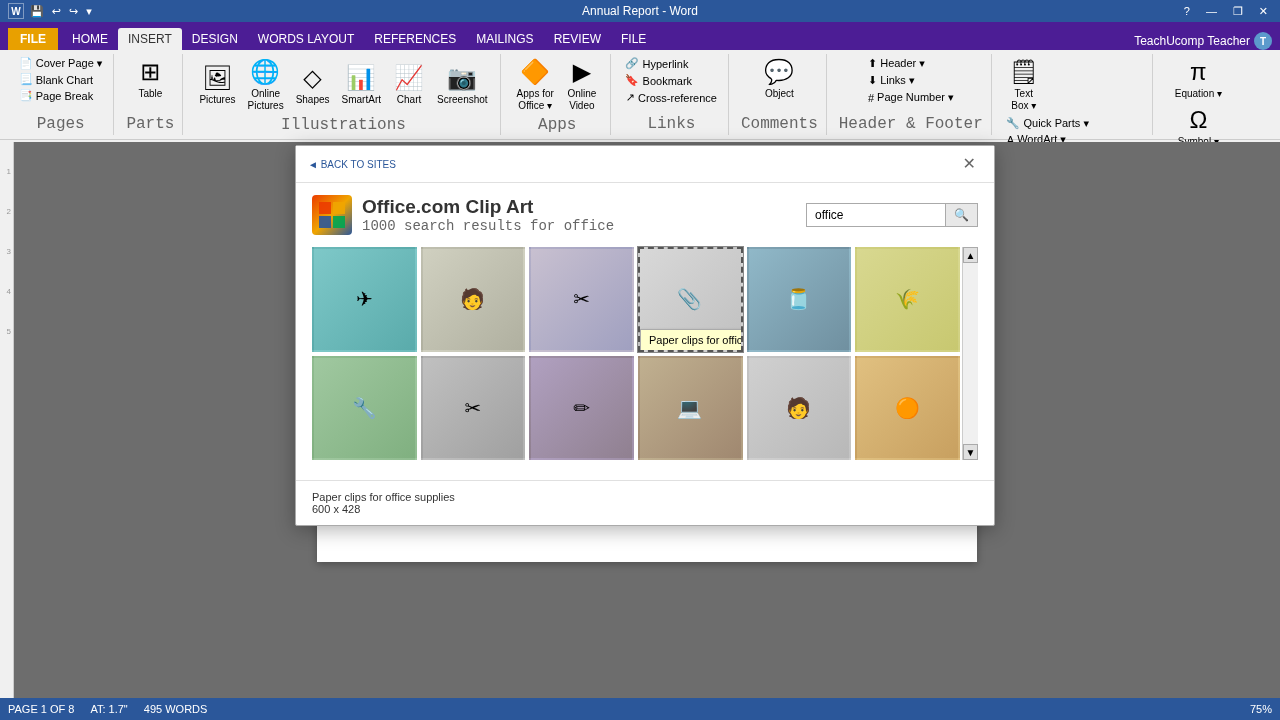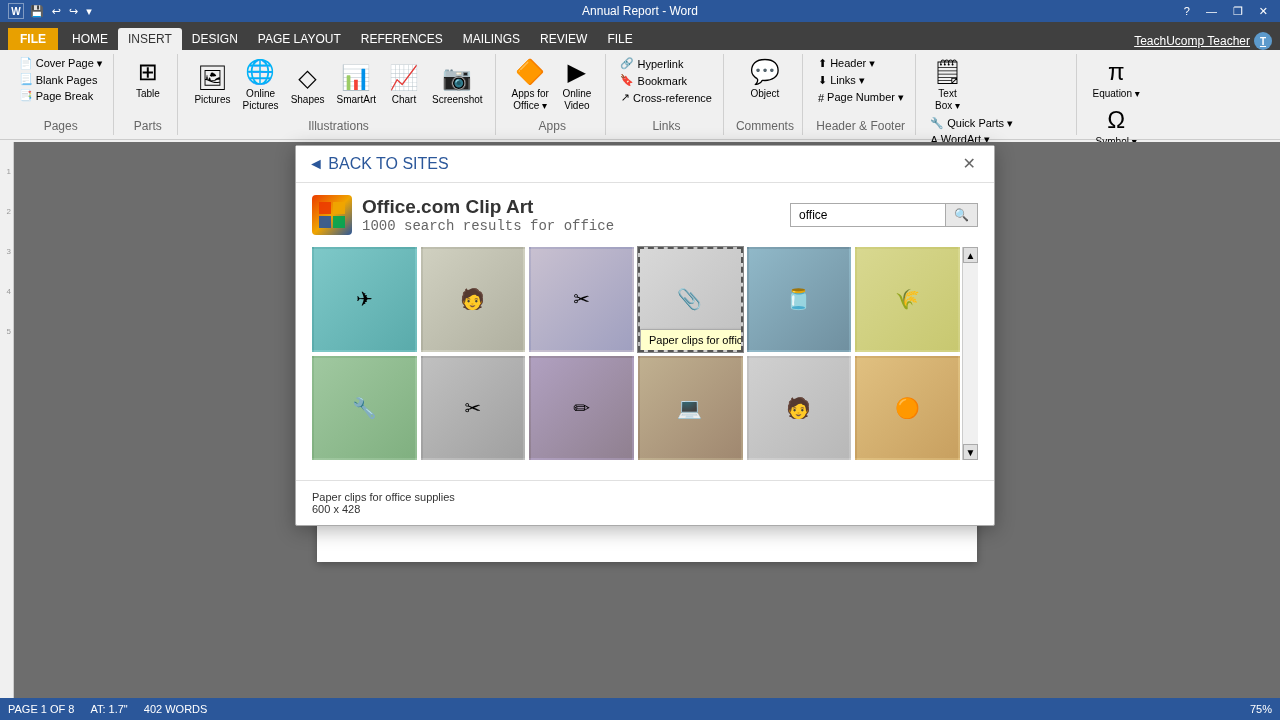--- a/index.html
+++ b/index.html
@@ -17,21 +17,21 @@
     }
     .title-bar-left { display: flex; align-items: center; gap: 4px; }
     .title-bar-center { position: absolute; left: 50%; transform: translateX(-50%); color: white; font-size: 12px; }
     .title-bar-right { display: flex; align-items: center; gap: 8px; margin-left: auto; }
     .title-bar-btn { color: white; font-size: 11px; cursor: pointer; padding: 0 4px; }
     .word-icon { width: 16px; height: 16px; background: #2b579a; border: 1px solid rgba(255,255,255,0.4); display: flex; align-items: center; justify-content: center; color: white; font-size: 10px; font-weight: bold; }
     .qat-btn { color: white; font-size: 11px; padding: 0 2px; cursor: pointer; }
 
     
     .ribbon-tabs {
-      background: #404040;
+      background: #4c1d95;
       display: flex;
       align-items: flex-end;
       padding: 0 8px;
       height: 28px;
     }
     .ribbon-tab {
       padding: 4px 10px;
       color: white;
       font-size: 12px;
       cursor: pointer;
@@ -43,21 +43,21 @@
     }
     .ribbon-tab-file {
       background: #e8a000;
       color: white;
       padding: 4px 12px;
       font-size: 12px;
       font-weight: bold;
       cursor: pointer;
       margin-right: 4px;
     }
-    .user-area { margin-left: auto; color: white; font-size: 12px; display: flex; align-items: center; gap: 4px; text-decoration: underline; }
+    .user-area { margin-left: auto; color: white; font-size: 12px; display: flex; align-items: center; gap: 4px; }
     .user-avatar { width: 18px; height: 18px; background: #5c9acc; border-radius: 50%; display: flex; align-items: center; justify-content: center; color: white; font-size: 10px; font-weight: bold; }
 
     
     .ribbon {
       background: #f0f0f0;
       border-bottom: 1px solid #ccc;
       display: flex;
       align-items: stretch;
       padding: 4px 8px;
       gap: 4px;
@@ -66,21 +66,21 @@
     .ribbon-group {
       display: flex;
       flex-direction: column;
       align-items: center;
       border-right: 1px solid #d0d0d0;
       padding: 2px 8px;
       gap: 2px;
       min-width: 60px;
     }
     .ribbon-group:last-child { border-right: none; }
-    .ribbon-group-label { font-size: 12px; color: #666; margin-top: auto; text-align: center; }
+    .ribbon-group-label { font-size: 16px; color: #666; margin-top: auto; text-align: center; font-family: Liberation Mono, monospace; }
     .ribbon-items { display: flex; align-items: center; gap: 4px; flex-wrap: wrap; justify-content: center; }
     .ribbon-btn-large {
       display: flex;
       flex-direction: column;
       align-items: center;
       justify-content: center;
       cursor: pointer;
       padding: 2px 4px;
       border-radius: 2px;
       min-width: 40px;
@@ -175,21 +175,21 @@
     }
     .dialog-header {
       display: flex;
       align-items: center;
       padding: 8px 12px;
       border-bottom: 1px solid #e0e0e0;
       background: white;
     }
     .back-link {
       color: #2b579a;
-      font-size: 16px;
+      font-size: 10px;
       cursor: pointer;
       display: flex;
       align-items: center;
       gap: 4px;
     }
     .close-btn {
       margin-left: auto;
       cursor: pointer;
       font-size: 16px;
       color: #666;
@@ -218,21 +218,21 @@
 
     .search-area {
       margin-left: auto;
       display: flex;
       align-items: center;
     }
     .search-input {
       border: 1px solid #aaa;
       padding: 4px 8px;
       font-size: 12px;
-      width: 156px;
+      width: 140px;
       outline: none;
     }
     .search-btn {
       background: #e8e8e8;
       border: 1px solid #aaa;
       border-left: none;
       padding: 4px 8px;
       cursor: pointer;
       font-size: 12px;
     }
@@ -363,42 +363,42 @@
     <span class="title-bar-btn">❐</span>
     <span class="title-bar-btn">✕</span>
   </div>
 </div>
 
 <div class="ribbon-tabs">
   <div class="ribbon-tab-file">FILE</div>
   <div class="ribbon-tab">HOME</div>
   <div class="ribbon-tab active">INSERT</div>
   <div class="ribbon-tab">DESIGN</div>
-  <div class="ribbon-tab">PAGE LAYOUT</div>
+  <div class="ribbon-tab">WORDS LAYOUT</div>
   <div class="ribbon-tab">REFERENCES</div>
   <div class="ribbon-tab">MAILINGS</div>
   <div class="ribbon-tab">REVIEW</div>
   <div class="ribbon-tab">FILE</div>
   <div class="user-area">
     <span>TeachUcomp Teacher</span>
     <div class="user-avatar">T</div>
   </div>
 </div>
 
 <div class="ribbon">
 
   <div class="ribbon-group">
     <div class="pages-group">
       <div class="pages-item">
         <span>📄</span>
         <span>Cover Page ▾</span>
       </div>
       <div class="pages-item">
         <span>📃</span>
-        <span>Blank Pages</span>
+        <span>Blank Chart</span>
       </div>
       <div class="pages-item">
         <span>📑</span>
         <span>Page Break</span>
       </div>
     </div>
     <span class="ribbon-group-label">Pages</span>
   </div>
 
   <div class="ribbon-group">
@@ -654,17 +654,17 @@
         <div>Paper clips for office supplies</div>
         <div>600 x 428</div>
       </div>
     </div>
   </div>
 </div>
 
 <div class="status-bar">
   <span>PAGE 1 OF 8</span>
   <span>AT: 1.7"</span>
-  <span>402 WORDS</span>
+  <span>495 WORDS</span>
   <div class="status-right">
     <span>75%</span>
   </div>
 </div>
 
 </body></html>

